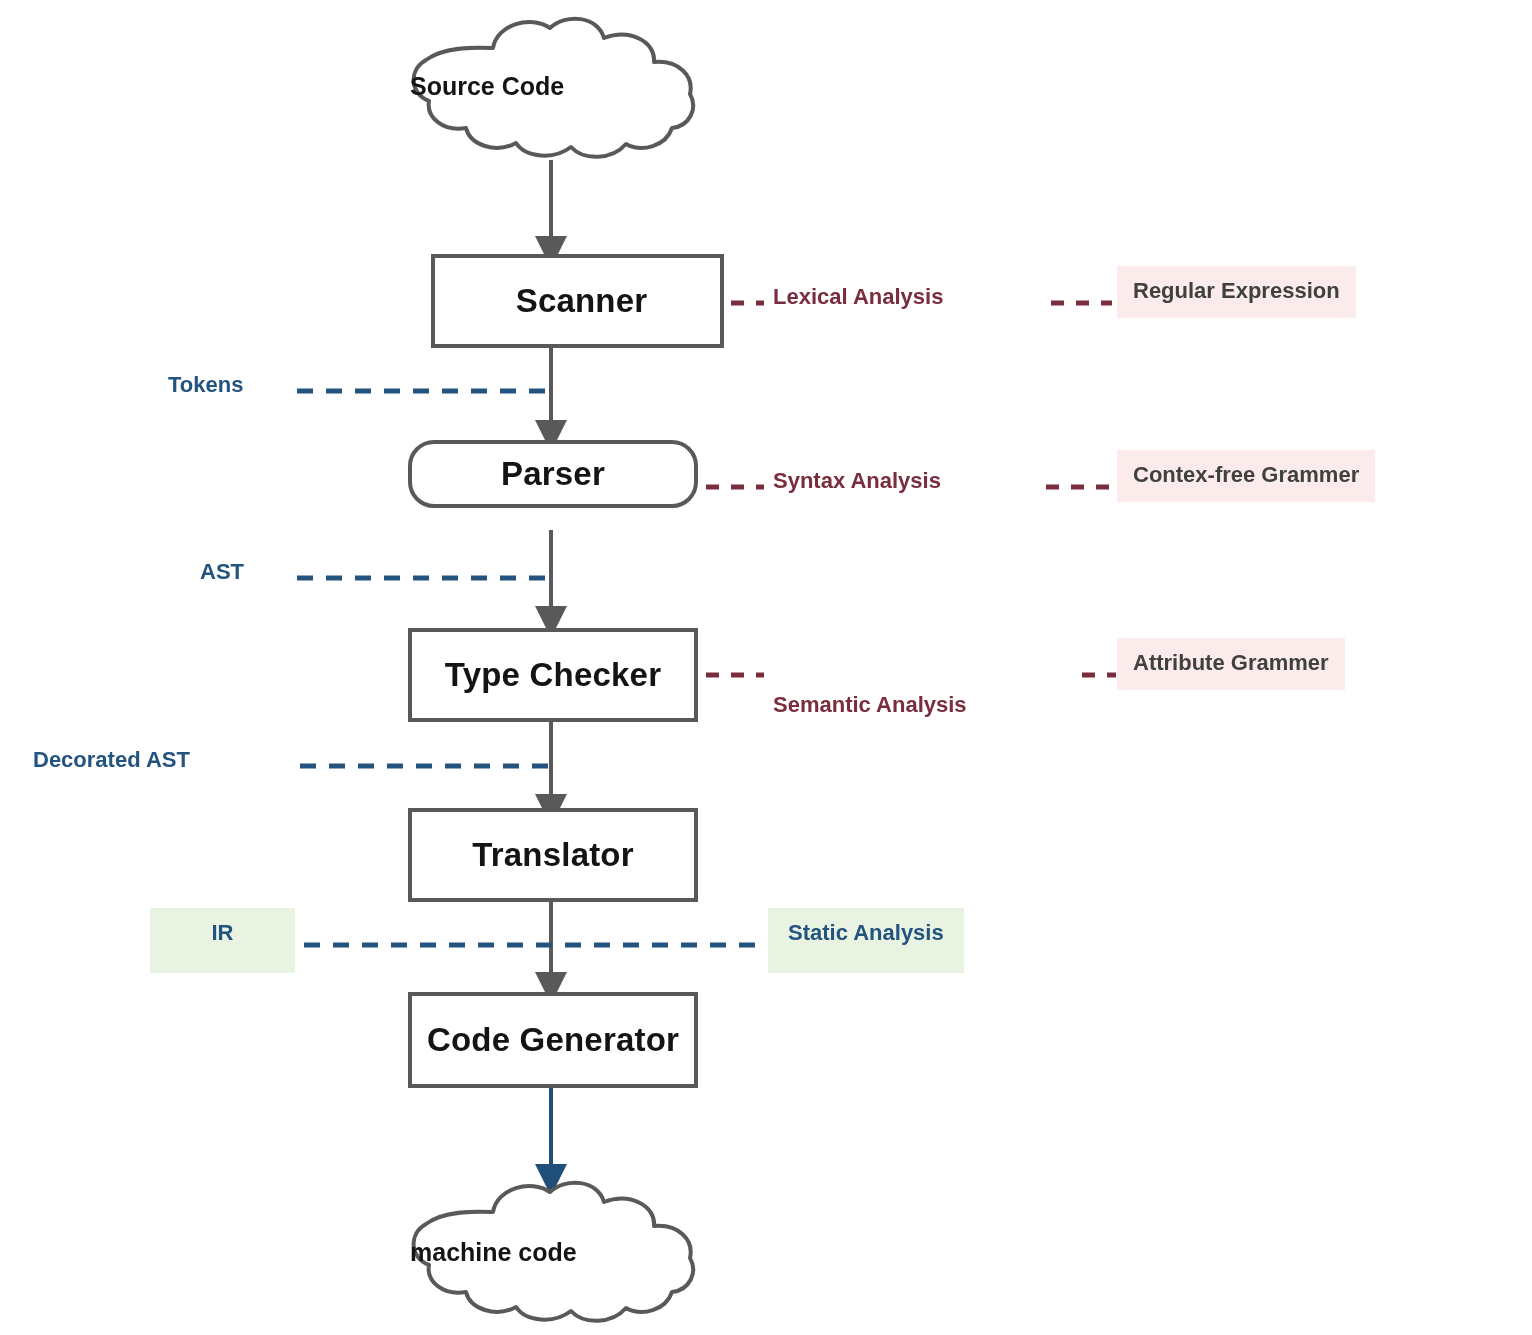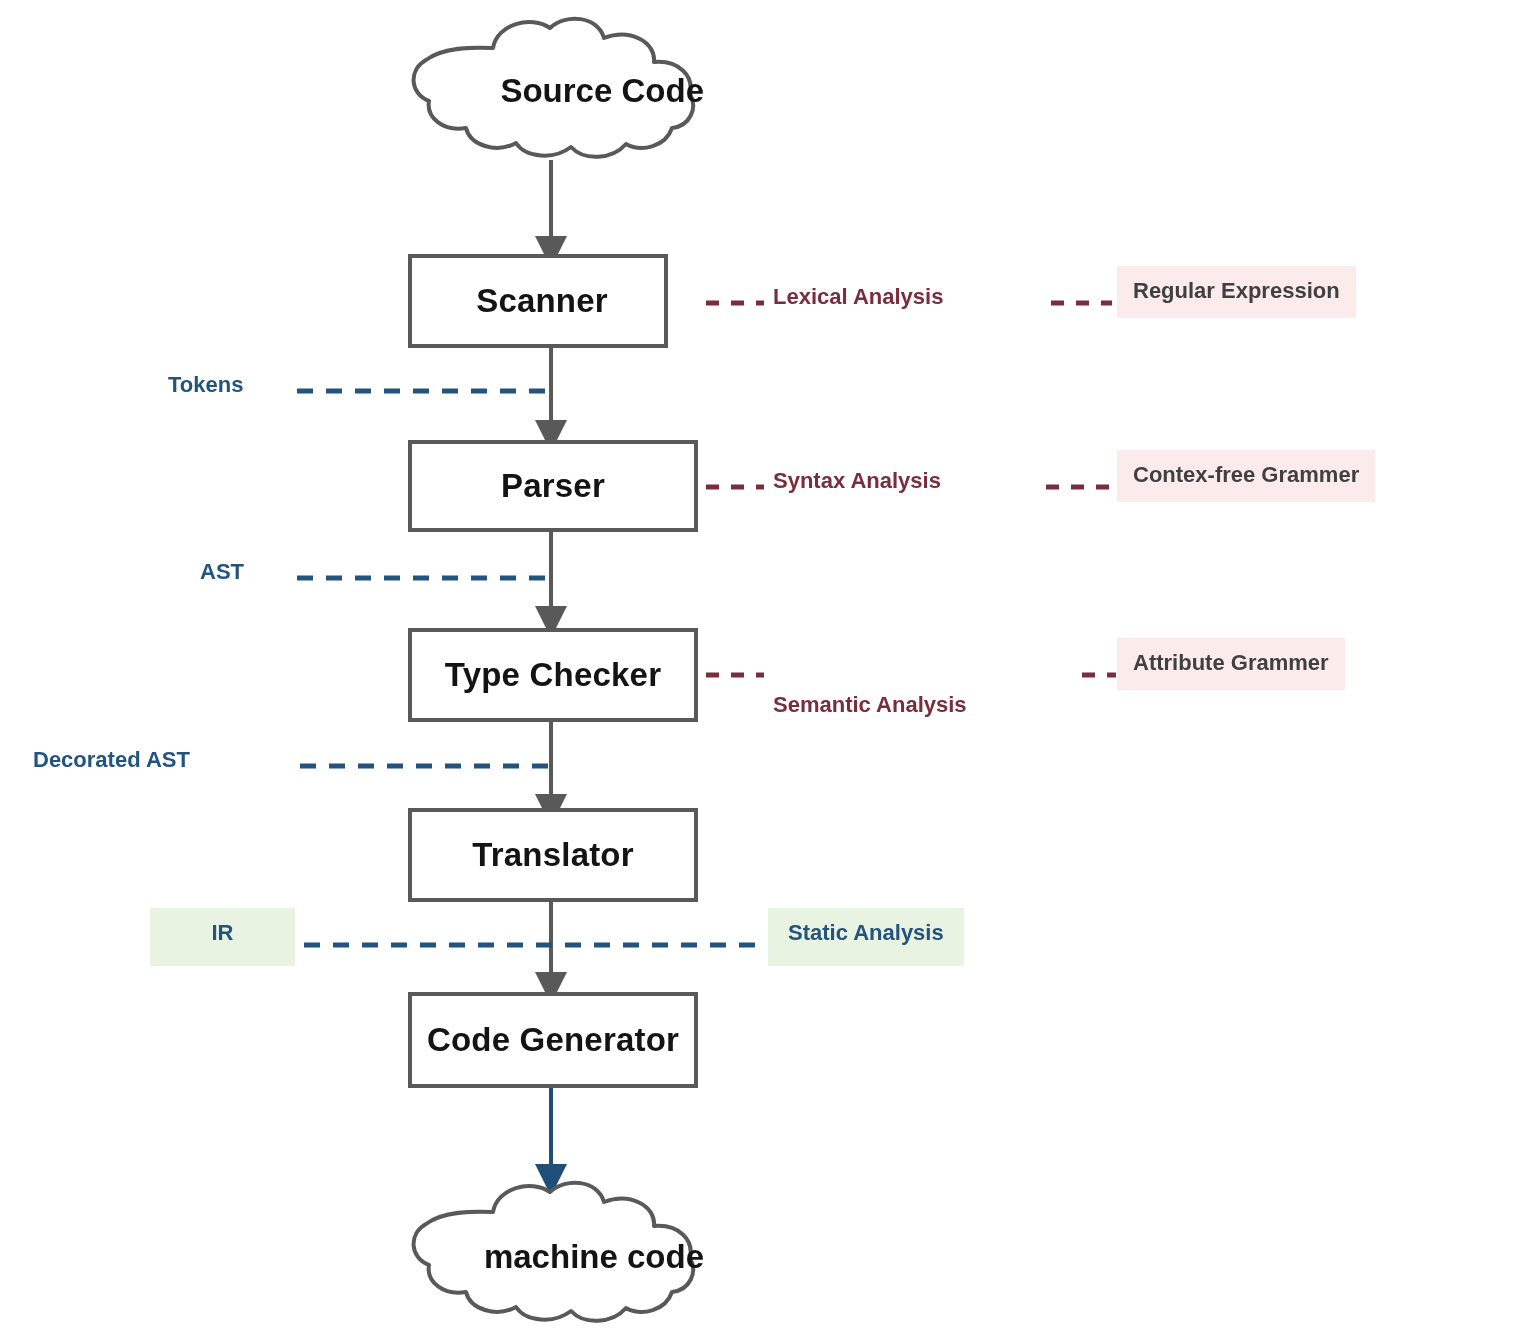--- a/index.html
+++ b/index.html
@@ -37,24 +37,24 @@
     white-space: nowrap;
   }
 
   
   .cloud {
     position: absolute;
     z-index: 5;
   }
   .cloud .cloud-text {
     position: absolute;
-    left: 4px;
+    left: 12px;
     right: 0;
-    text-align: right;
-    font-size: 33px;
+    text-align: left;
+    font-size: 25px;
     font-weight: bold;
     color: #141414;
     white-space: nowrap;
   }
 
   
   #wires {
     position: absolute;
     left: 0;
     top: 0;
@@ -81,21 +81,21 @@
     color: #404040;
     background: #fbeceb;
     padding: 14px 16px 16px 16px;
   }
   .ann-left-blue {
     color: #23537f;
   }
   .ann-green-band {
     color: #23537f;
     background: #e8f3e2;
-    padding: 14px 20px 22px 20px;
+    padding: 14px 20px 29px 20px;
   }
 </style>
 </head>
 <body>
 
 <div id="canvas">
 
   <svg id="wires" viewBox="0 0 1532 1335">
     <defs>
       <marker id="arrowGray" markerWidth="10" markerHeight="10" refX="5" refY="5" orient="auto" markerUnits="strokeWidth">
@@ -137,25 +137,25 @@
       <path d="M95,34 C99,10 133,1 152,14 C168,-1 200,2 206,24
                C232,14 258,28 256,48 C281,46 296,62 292,80
                C300,94 292,112 274,114 C268,132 244,139 228,130
                C214,146 186,147 173,133 C156,146 128,144 118,129
                C98,140 72,131 68,114 C46,118 28,104 31,87
                C12,80 10,56 28,46 C45,33 74,33 95,34 Z" fill="#ffffff" stroke="#595959" stroke-width="4" stroke-linejoin="round"></path>
     </svg>
     <div class="cloud-text" style="top:58px;">Source Code</div>
   </div>
 
-  <div class="stage-box" style="left:408px; top:254px; width:260px; height:94px;padding-left:8px;">
+  <div class="stage-box" style="left:431px; top:254px; width:293px; height:94px;padding-left:8px;">
     <span class="stage-label">Scanner</span>
   </div>
 
-  <div class="stage-box" style="left:408px; top:440px; width:290px; height:92px;">
+  <div class="stage-box" style="left:408px; top:440px; width:290px; height:68px;border-radius:26px;">
     <span class="stage-label">Parser</span>
   </div>
 
   <div class="stage-box" style="left:408px; top:628px; width:290px; height:94px;">
     <span class="stage-label">Type Checker</span>
   </div>
 
   <div class="stage-box" style="left:408px; top:808px; width:290px; height:94px;">
     <span class="stage-label">Translator</span>
   </div>

